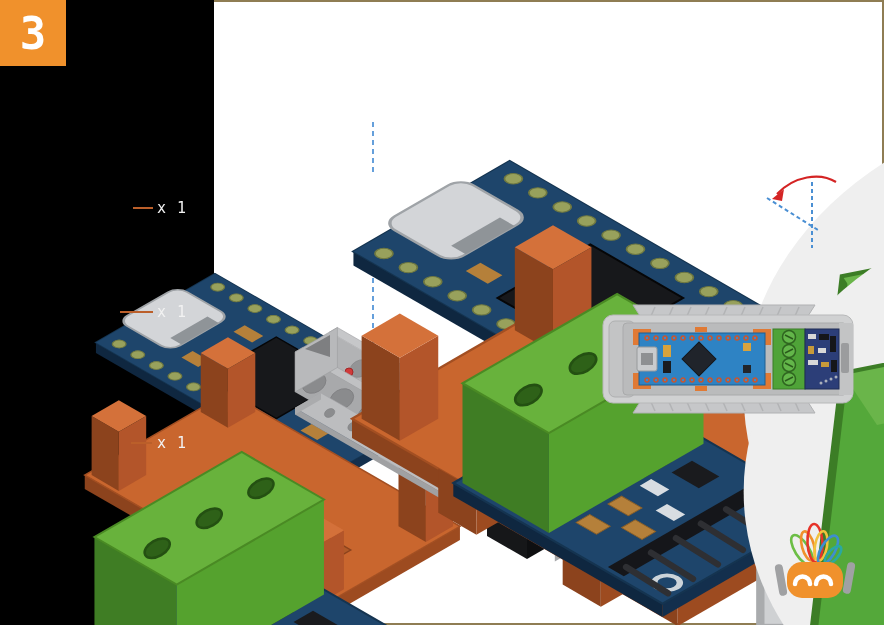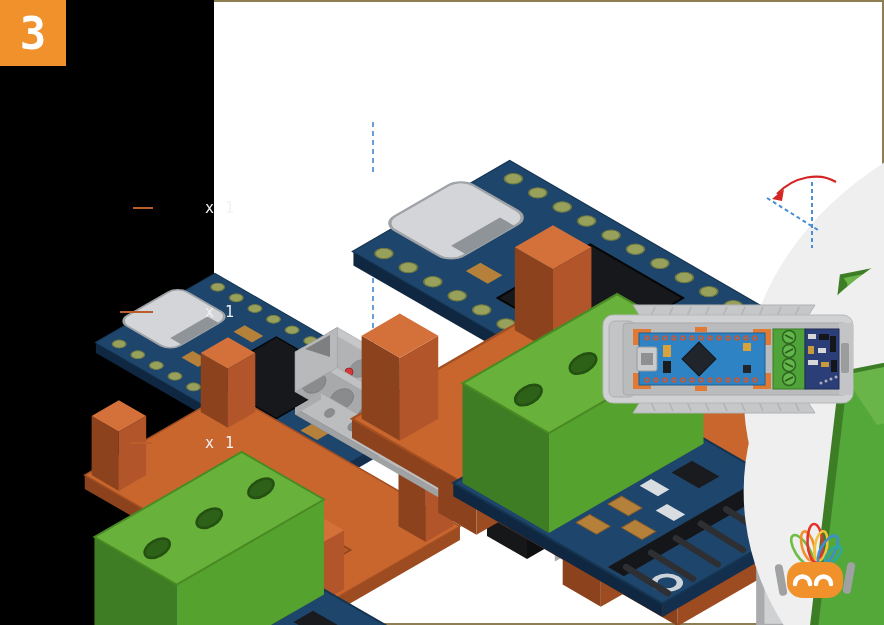--- a/index.html
+++ b/index.html
@@ -2,21 +2,21 @@
 <html><head>
 <meta charset="utf-8">
 <style>
   html,body{margin:0;padding:0;background:#e8e8e8;}
   .page{position:relative;width:884px;height:625px;background:#ffffff;overflow:hidden;
         box-shadow:inset 0 0 0 2px #8f7d53;font-family:"DejaVu Sans Mono",monospace;}
   .left-panel{position:absolute;left:0;top:0;width:214px;height:625px;background:#000000;}
   .step-badge{position:absolute;left:0;top:0;width:66px;height:66px;background:#f0912c;
         color:#ffffff;display:flex;align-items:center;justify-content:center;
         font:700 44px "DejaVu Sans Mono",monospace;}
-  .qty{position:absolute;color:#f2f2f2;font:15px "DejaVu Sans Mono",monospace;letter-spacing:1px;margin-left:48px;}
+  .qty{position:absolute;color:#f2f2f2;font:15px "DejaVu Sans Mono",monospace;letter-spacing:1px;}
   .qty1{left:157px;top:199px;} .qty2{left:157px;top:303px;} .qty3{left:157px;top:434px;}
   .leader{position:absolute;height:2px;background:#bb5f2a;}
   .leader1{left:133px;top:207px;width:20px;}
   .leader2{left:120px;top:311px;width:33px;}
   .leader3{left:131px;top:442px;width:21px;}
   svg#art{position:absolute;left:0;top:0;}
 </style>
 </head>
 <body>
 

